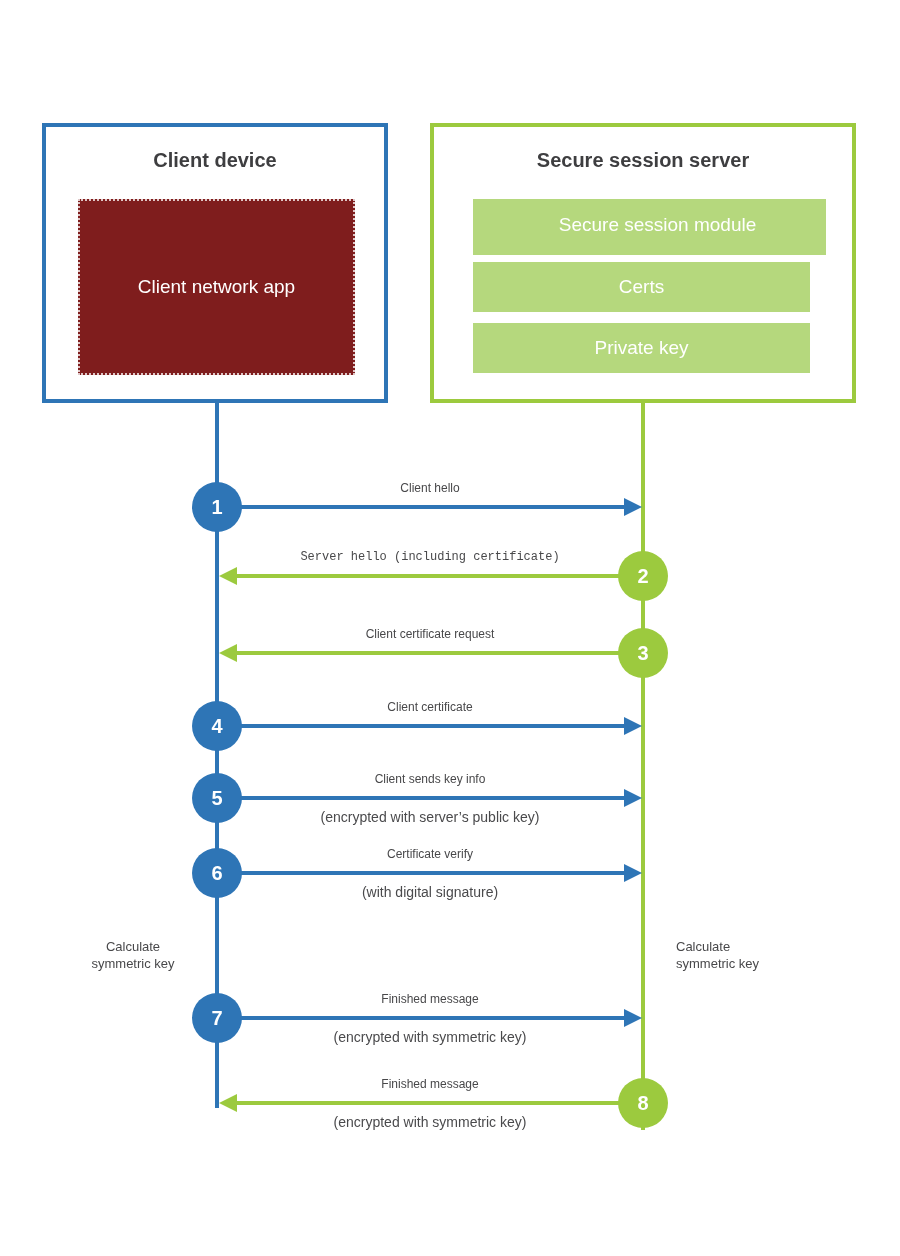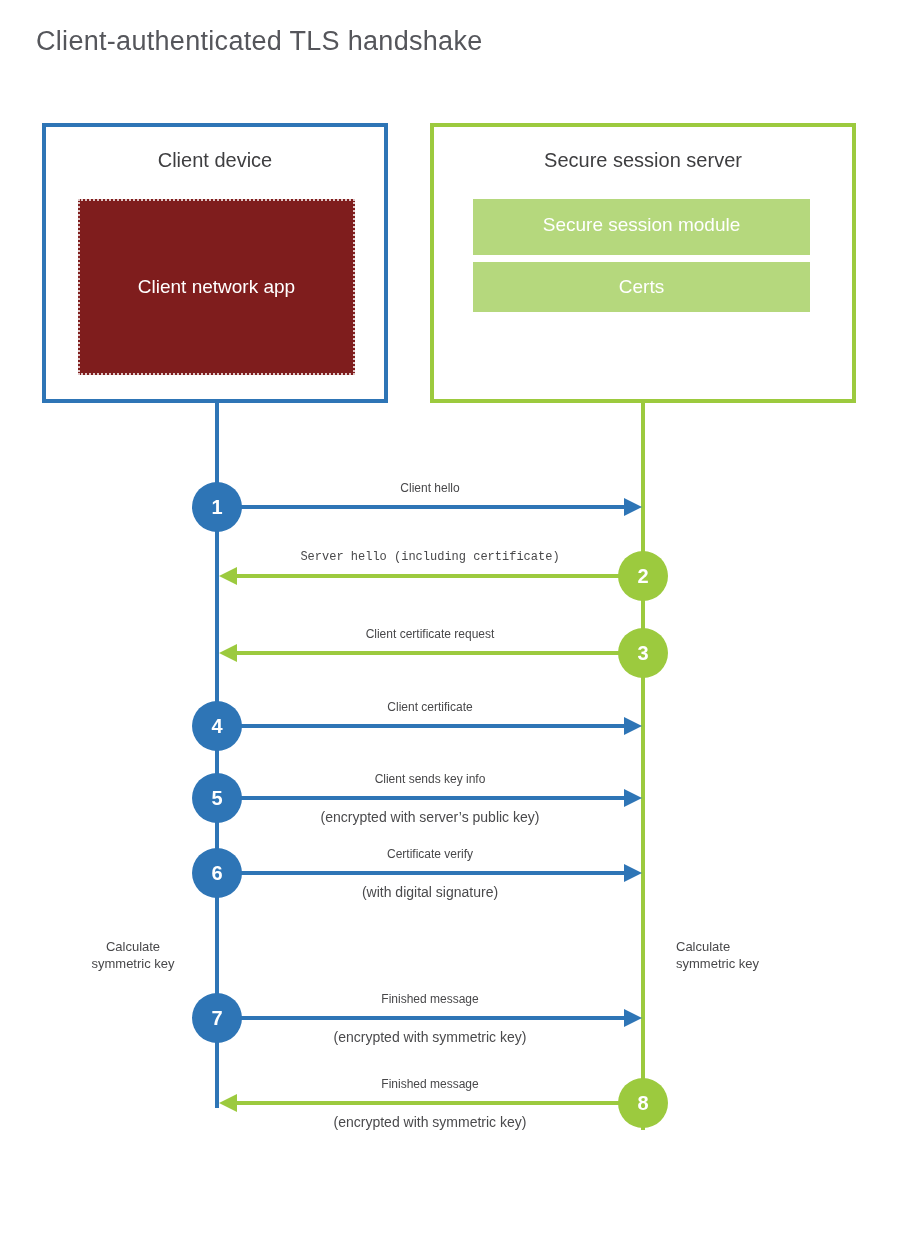--- a/index.html
+++ b/index.html
@@ -10,21 +10,21 @@
   .page-title {
     position:absolute; left:36px; top:26px; margin:0;
     font-size:27px; font-weight:300; color:#55565b; letter-spacing:0.3px;
   }
   
   .actor-box { position:absolute; top:123px; height:280px; background:#fff; box-sizing:border-box; }
   .client-box { left:42px;  width:346px; border:4px solid #2e75b6; }
   .server-box { left:430px; width:426px; border:4px solid #9cca3e; }
   .box-heading {
     position:absolute; left:0; right:0; top:26px; text-align:center;
-    font-size:20px; font-weight:normal; color:#3e3e40;
+    font-size:20px; font-weight:bold; color:#3e3e40;
   }
   .client-app {
     position:absolute; left:78px; top:199px; width:277px; height:176px;
     background:#7f1d1d; border:2px dotted rgba(255,255,255,0.75); box-sizing:border-box;
     display:flex; align-items:center; justify-content:center; text-align:center;
     color:#ffffff; font-size:19px; line-height:24px;
   }
   .client-app span { display:block; max-width:180px; }
   .server-bar {
     position:absolute; left:473px; width:337px; background:#b5d87d;
@@ -59,32 +59,32 @@
   }
   
   .note { position:absolute; font-size:13px; color:#48484a; line-height:17px; }
   .note.center { text-align:center; }
 </style>
 </head>
 <body>
 
 <div class="canvas">
 
-  <h1 class="page-title">Client-authenticated TLS handshake</h1>
 
   <div class="actor-box client-box"></div>
   <div class="box-heading" style="left:42px; width:346px; top:149px; right:auto;">Client device</div>
   <div class="client-app">
     <span>Client network app</span>
   </div>
 
   <div class="actor-box server-box"></div>
   <div class="box-heading" style="left:430px; width:426px; top:149px; right:auto;">Secure session server</div>
-  <div class="server-bar" style="top:199px; height:56px; line-height:51px;">Secure session module</div>
+  <div class="server-bar" style="top:199px; height:56px; line-height:51px;padding-left:16px;">Secure session module</div>
   <div class="server-bar" style="top:262px; height:50px; line-height:50px;">Certs</div>
+  <div class="server-bar" style="top:323px; height:50px; line-height:50px;">Private key</div>
 
   <div class="vline blue" style="left:215px; top:403px; height:705px;"></div>
   <div class="vline green" style="left:641px; top:403px; height:727px;"></div>
 
   <div>
     <div class="msg" style="top:481px;">Client hello</div>
     <div class="arrow-line blue" style="left:217px; top:505px; width:407px;"></div>
     <div class="head right blue-h" style="left:624px; top:498px;"></div>
     <div class="badge blue" style="left:192px; top:482px;">1</div>
   </div>

